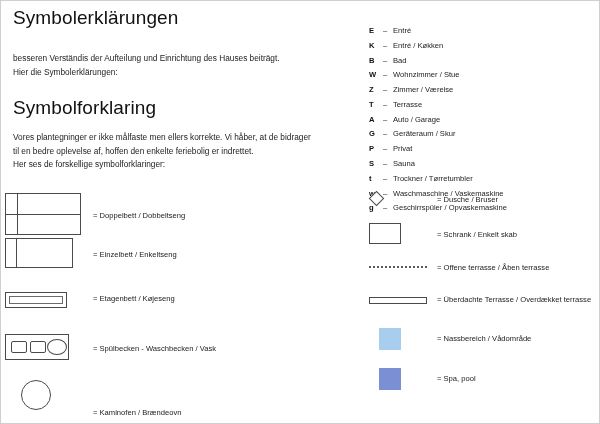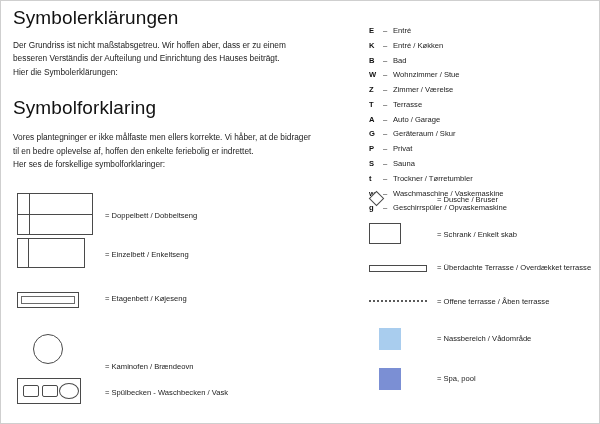--- a/index.html
+++ b/index.html
@@ -43,21 +43,21 @@
   p.para {
     font-size: 8.3px;
     line-height: 1.62;
     margin: 0;
     color: #222;
     max-width: 320px;
   }
   
   .sym-list {
     position: absolute;
-    left: 16px;
+    left: 4px;
     top: 192px;
     width: 340px;
   }
   .sym-row {
     position: relative;
     height: 45px;
   }
   .sym-art {
     position: absolute;
     left: 0;
@@ -246,21 +246,21 @@
   }
 </style>
 </head>
 <body>
 
 <div class="page">
 
   <div class="left-col">
     <h1 class="title">Symbolerklärungen</h1>
     <p class="para">
-      <span>Der Grundriss ist nicht maßstabsgetreu. Wir hoffen aber, dass er zu einem</span><br>
+      <br>
       <span>besseren Verständis der Aufteilung und Einrichtung des Hauses beiträgt.</span><br>
       <span>Hier die Symbolerklärungen:</span>
     </p>
     <h1 class="title second">Symbolforklaring</h1>
     <p class="para">
       <span>Vores plantegninger er ikke målfaste men ellers korrekte. Vi håber, at de bidrager</span><br>
       <span>til en bedre oplevelse af, hoffen den enkelte feriebolig er indrettet.</span><br>
       <span>Her ses de forskellige symbolforklaringer:</span>
     </p>
   </div>
@@ -288,38 +288,38 @@
 
     <div class="sym-row" style="height:48px;">
       <div class="sym-art">
         <div class="bunk" style="width:62px;height:16px;margin-top:6px;">
           <div class="inner"></div>
         </div>
       </div>
       <div class="sym-label" style="top:8px;">= Etagenbett / Køjeseng</div>
     </div>
 
-    <div class="sym-row" style="height:44px;">
-      <div class="sym-art" style="left:16px;">
-        <div class="stove"></div>
-      </div>
-      <div class="sym-label" style="top:28px;">= Kaminofen / Brændeovn</div>
-    </div>
-
     <div class="sym-row" style="height:46px;">
       <div class="sym-art">
         <div class="sink">
           <div class="basin"></div>
           <div class="basin basin2"></div>
           <div class="oval"></div>
         </div>
       </div>
       <div class="sym-label" style="top:10px;">= Spülbecken - Waschbecken / Vask</div>
     </div>
 
+    <div class="sym-row" style="height:44px;">
+      <div class="sym-art" style="left:16px;">
+        <div class="stove"></div>
+      </div>
+      <div class="sym-label" style="top:28px;">= Kaminofen / Brændeovn</div>
+    </div>
+
   </div>
 
   <div class="right-col">
 
     <div class="abbr-row">
       <span class="abbr-key">E</span>
       <span class="abbr-dash">–</span>
       <span class="abbr-val">Entré</span>
     </div>
     <div class="abbr-row">
@@ -395,34 +395,34 @@
     </div>
 
     <div class="rl-row" style="height:37px;">
       <div class="rl-art">
         <div class="cabinet"></div>
       </div>
       <div class="rl-label" style="top:7px;">= Schrank / Enkelt skab</div>
     </div>
 
 
+    <div class="rl-row" style="height:32px;">
+      <div class="rl-art">
+        <div class="dotline"></div>
+      </div>
+      <div class="rl-label" style="top:3px;">= Offene terrasse / Åben terrasse</div>
+    </div>
+
     <div class="rl-row" style="height:34px;">
       <div class="rl-art">
         <div class="roofline"></div>
       </div>
       <div class="rl-label" style="top:3px;">= Überdachte Terrasse / Overdækket terrasse</div>
     </div>
 
-    <div class="rl-row" style="height:32px;">
-      <div class="rl-art">
-        <div class="dotline"></div>
-      </div>
-      <div class="rl-label" style="top:3px;">= Offene terrasse / Åben terrasse</div>
-    </div>
-
     <div class="rl-row" style="height:40px;">
       <div class="rl-art" style="left:10px;top:2px;">
         <div class="swatch" style="background:#a9cdee;"></div>
       </div>
       <div class="rl-label" style="top:8px;">= Nassbereich / Vådområde</div>
     </div>
 
     <div class="rl-row" style="height:36px;">
       <div class="rl-art" style="left:10px;top:2px;">
         <div class="swatch" style="background:#7b8fd4;"></div>

